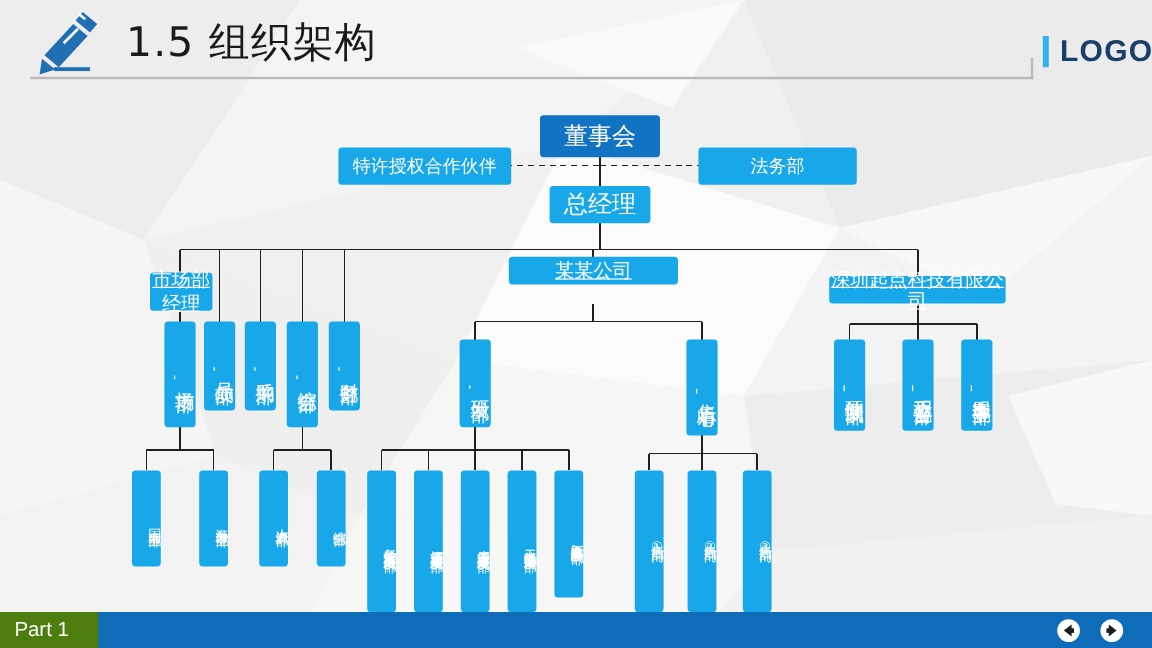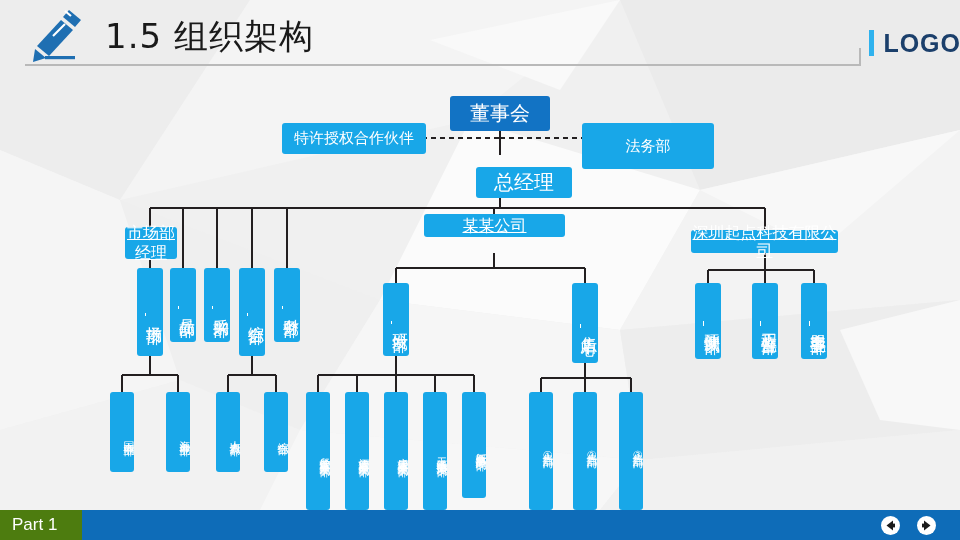--- a/index.html
+++ b/index.html
@@ -191,24 +191,24 @@
       </g>
     </svg>
 
     <div class="node dark n-xl" style="left:450px;top:96px;width:100px;height:35px;">
       <span>董事会</span>
     </div>
 
     <div class="node n-lg" style="left:282px;top:123px;width:144px;height:31px;">
       <span>特许授权合作伙伴</span>
     </div>
-    <div class="node n-lg" style="left:582px;top:123px;width:132px;height:46px;">
+    <div class="node n-lg" style="left:582px;top:123px;width:132px;height:31px;">
       <span>法务部</span>
     </div>
-    <div class="node n-xl" style="left:476px;top:155px;width:96px;height:31px;margin-top:12px;">
+    <div class="node n-xl" style="left:458px;top:155px;width:84px;height:31px;">
       <span>总经理</span>
     </div>
 
     <div class="node n-md" style="left:125px;top:227px;width:52px;height:32px;flex-direction:column;line-height:1.25;">
       <span style="white-space:pre-line;">市场部
 经理</span>
     </div>
     <div class="node n-md" style="left:424px;top:214px;width:141px;height:23px;">
       <span>某某公司</span>
     </div>

